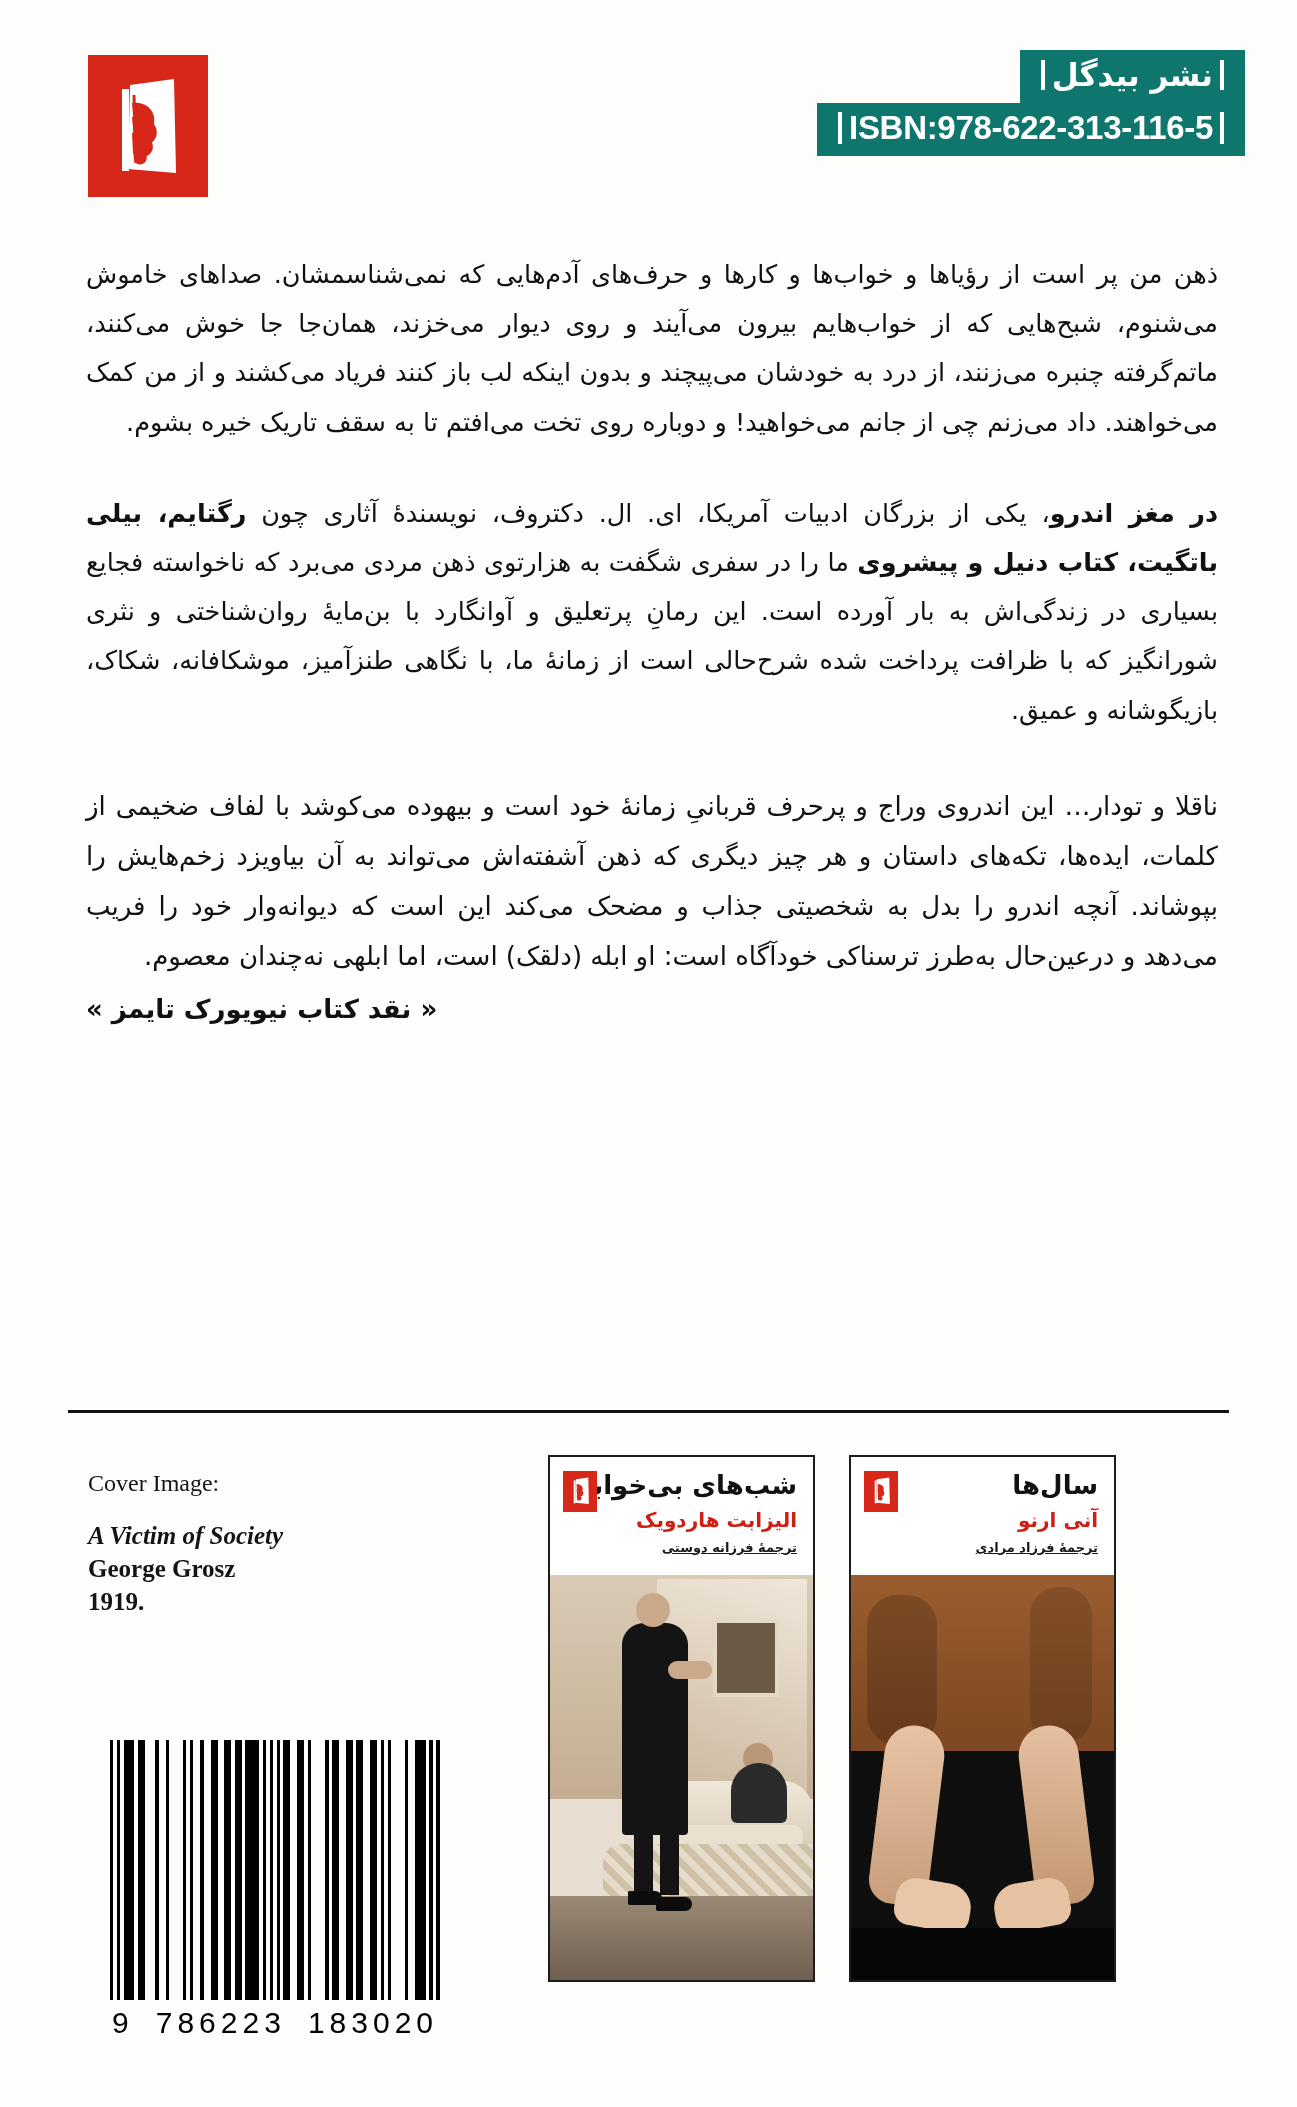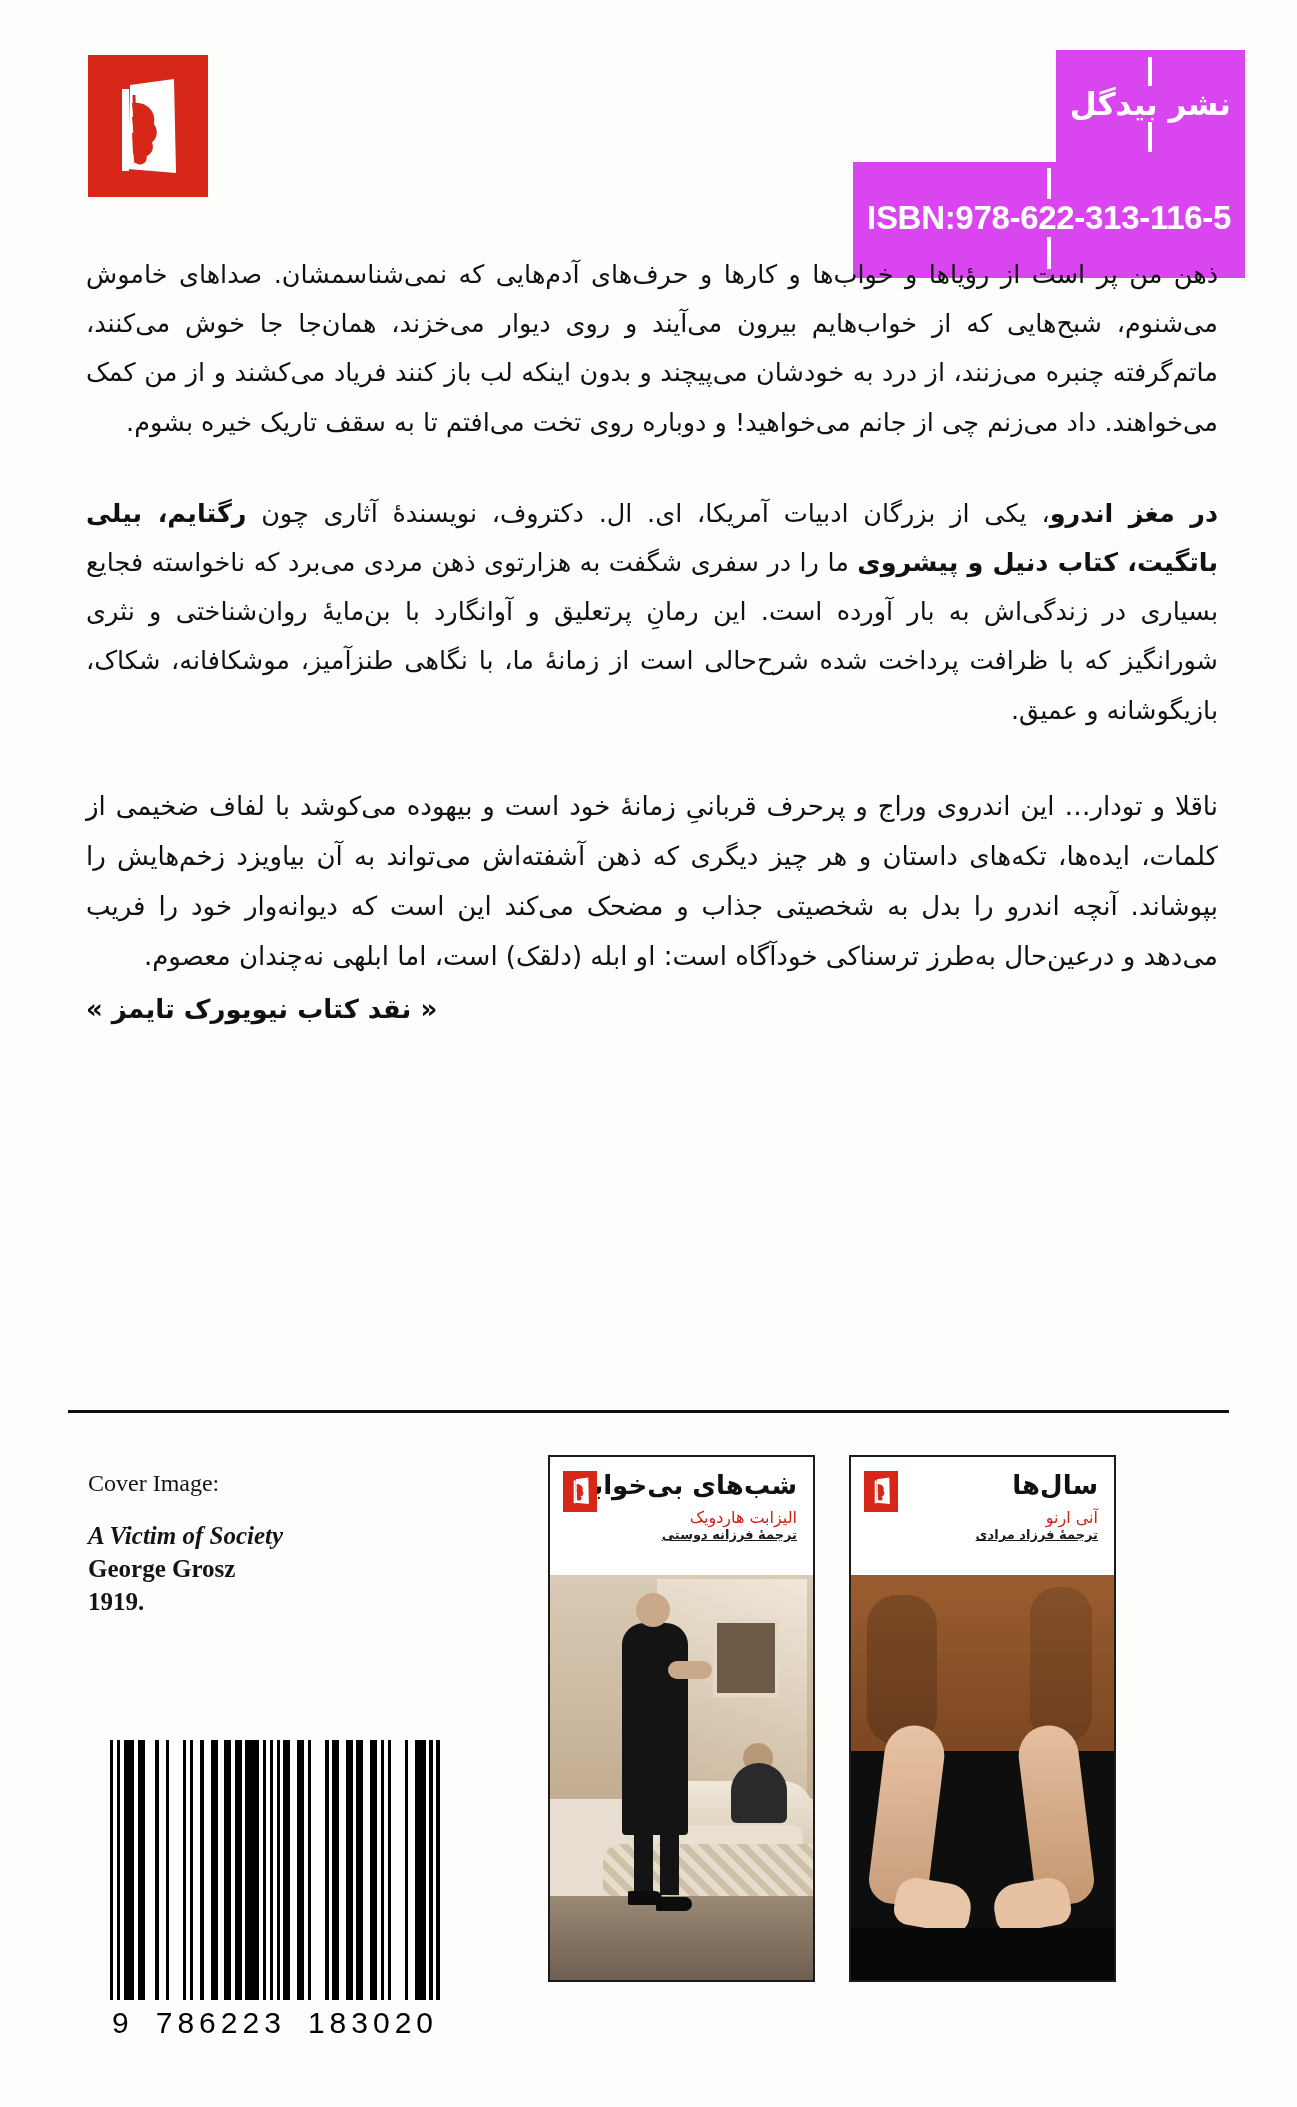--- a/index.html
+++ b/index.html
@@ -39,29 +39,28 @@
   
   .meta-block {
     position: absolute;
     right: 52px;
     top: 50px;
     display: flex;
     flex-direction: column;
     align-items: flex-end;
   }
   .meta-row {
-    background: #d946ef;
+    background: #0f766e;
     color: #ffffff;
     display: flex;
     align-items: center;
     justify-content: center;
     direction: rtl;
     white-space: nowrap;
     font-weight: bold;
-    flex-direction: column;
   }
   .meta-pub {
     font-family: "DejaVu Sans", sans-serif;
     font-size: 31px;
     padding: 7px 14px 10px 14px;
     letter-spacing: 0.5px;
   }
   .meta-isbn {
     font-family: Liberation Sans, sans-serif;
     font-size: 33px;
@@ -198,25 +197,25 @@
     font-family: "DejaVu Sans", sans-serif;
     font-size: 26px;
     font-weight: bold;
     color: #111111;
     line-height: 1.1;
     margin-bottom: 9px;
     padding-right: 2px;
   }
   .promo-author {
     font-family: "DejaVu Sans", sans-serif;
-    font-size: 16px;
-    font-weight: normal;
+    font-size: 20px;
+    font-weight: bold;
     color: #cc2015;
     line-height: 1.15;
-    margin-bottom: 0;
+    margin-bottom: 8px;
     padding-right: 2px;
   }
   .promo-translator {
     font-family: "DejaVu Sans", sans-serif;
     font-size: 13px;
     font-weight: bold;
     color: #1b1b1b;
     padding-right: 2px;
     text-decoration: underline;
   }

